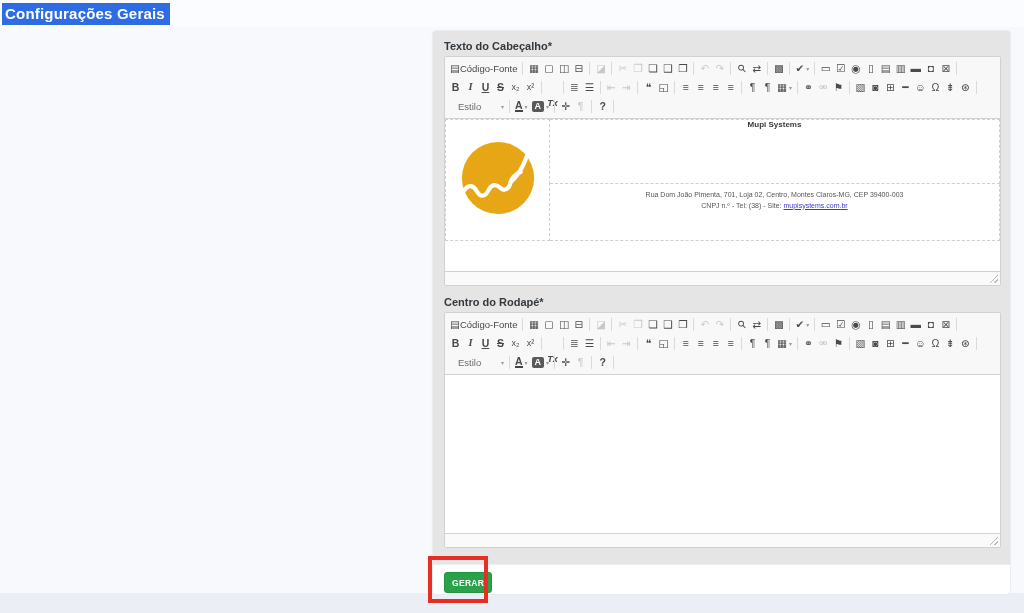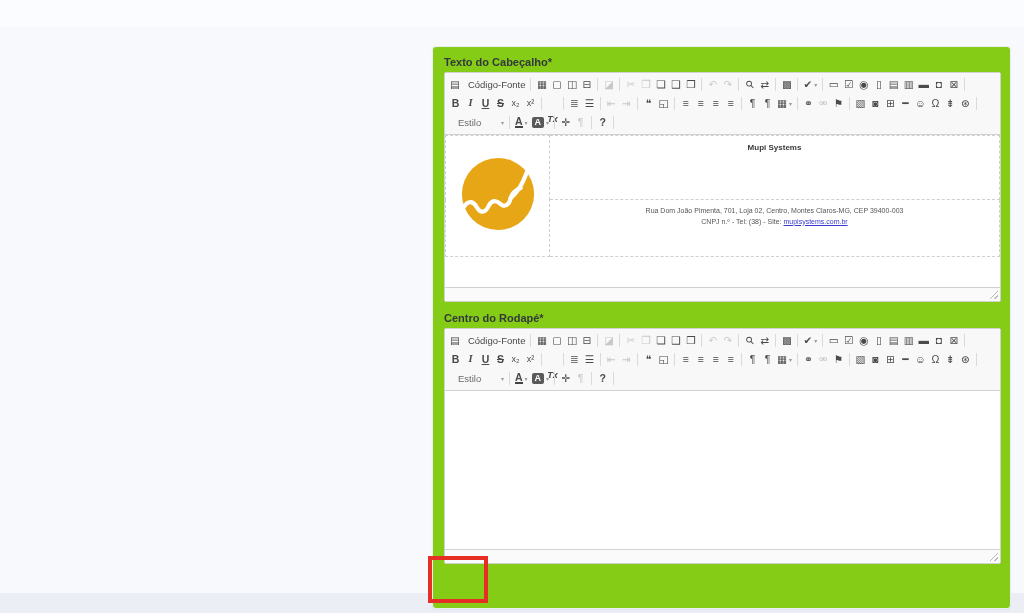--- a/index.html
+++ b/index.html
@@ -6,40 +6,40 @@
   html,body { width:1024px; height:613px; overflow:hidden; }
   body { font-family:"Liberation Sans","DejaVu Sans",sans-serif; background:#f8f9fd; }
   .page { position:relative; width:1024px; height:613px; background:#f8f9fd; }
   .top-strip { position:absolute; left:0; top:0; width:1024px; height:27px; background:#fbfcff; }
   .bottom-strip { position:absolute; left:0; top:593px; width:1024px; height:20px; background:#eceef6; }
 
   .page-title { position:absolute; left:2px; top:3px; z-index:2; }
   .page-title span { display:inline-block; background:#2d6ce3; color:#ffffff; font-size:15px;
     font-weight:600; padding:2px 5px 3px 3px; letter-spacing:.2px; }
 
-  .card { position:absolute; left:432px; top:46px; width:579px; height:563px; background:#84cc16;
+  .card { position:absolute; left:432px; top:30px; width:579px; height:563px; background:#e5e5e5;
     border:1px solid #ebedf2; border-radius:4px; box-shadow:0 1px 2px rgba(40,50,80,.04); }
 
   .field-label { position:absolute; left:11px; font-size:11px; font-weight:700; color:#33383d; }
   .label-header { top:9px; }
   .label-footer { top:265px; }
 
   .editor { position:absolute; left:11px; width:557px; border:1px solid #d1d1d1; border-radius:2px; background:#fff; }
   .editor-header { top:25px; }
   .editor-footer { top:281px; }
 
   .toolbar { background:#f8f8f8; border-bottom:1px solid #d1d1d1; padding:2px 3px; }
   .tb-row { display:flex; align-items:center; height:19px; }
   .tb-btn { height:17px; min-width:15px; padding:0 2px; display:inline-flex; align-items:center;
     justify-content:center; font-size:10.5px; color:#4a4a4a; border-radius:2px; cursor:default; }
   .tb-btn .g { line-height:1; }
   .tb-btn.disabled { color:#c8c8c8; }
   .tb-sep { width:1px; height:13px; background:#dadada; margin:0 3px; flex:0 0 1px; }
   .caret { font-size:6px; color:#9a9a9a; margin-left:2px; }
-  .lbl { margin-left:8px; font-size:9.5px; color:#484848; }
+  .lbl { margin-left:0; font-size:9.5px; color:#484848; }
 
   [data-name="bold-icon"] .g { font-weight:700; }
   [data-name="italic-icon"] .g { font-style:italic; font-family:"Liberation Serif",serif; font-weight:700; }
   [data-name="underline-icon"] .g { text-decoration:underline; font-weight:600; }
   [data-name="strikethrough-icon"] .g { text-decoration:line-through; font-weight:600; }
   [data-name="subscript-icon"] .g, [data-name="superscript-icon"] .g { font-size:9px; }
   [data-name="remove-format-icon"] .g { font-size:9px; font-weight:700; font-style:italic;margin-top:32px; }
   [data-name="find-icon"] .g { display:inline-block; transform:rotate(-45deg); }
   [data-name="styles-dropdown"] { width:58px; justify-content:space-between; color:#6b6b6b; }
   [data-name="styles-dropdown"] .lbl { margin:8px; color:#6b6b6b; }
@@ -53,21 +53,21 @@
 
   .status-bar { height:14px; background:#fafafa; border-top:1px solid #d1d1d1;
     display:flex; justify-content:flex-end; align-items:flex-end; padding:2px 2px; }
   .resize-handle { width:9px; height:9px;
     background:repeating-linear-gradient(-45deg, transparent 0 2px, #b9b9b9 2px 3px);
     clip-path:polygon(100% 0, 100% 100%, 0 100%); }
 
   .preview-table { width:100%; height:122px; border-collapse:collapse; table-layout:fixed; }
   .preview-table td { border:1px dashed #cfcfcf; vertical-align:top; }
   td.logo-cell { width:104px; text-align:center; vertical-align:middle; }
-  td.company-cell { text-align:center; padding-top:7px; height:64px; }
+  td.company-cell { text-align:center; height:64px; }
   .company-name { font-size:8px; font-weight:700; color:#3a3a3a; }
   td.address-cell { text-align:center; padding-top:6px; }
   .address-line { font-size:7px; color:#555; line-height:10.5px; }
   .site-link { color:#3a3ad0; text-decoration:underline; cursor:pointer; }
 
   .card-footer { position:absolute; left:0; top:533px; width:100%; height:30px;
     border-top:1px solid #ececf2; background:#fff; border-radius:0 0 4px 4px; }
   .generate-btn { position:absolute; left:11px; top:7px; background:#2aa14b; color:#fff;
     border:1px solid #259344; border-radius:3px; font-size:8.5px; font-weight:700;
     padding:5px 7px 4px; letter-spacing:.3px; cursor:pointer; font-family:inherit; }
@@ -75,20 +75,23 @@
   .annotation-box { position:absolute; left:428px; top:556px; width:60px; height:47px;
     border:4px solid #e62e24; z-index:6; background:transparent; }
 </style>
 </head>
 <body>
 
 <div class="page" data-name="settings-page">
   <div class="top-strip" data-name="top-strip"></div>
   <div class="bottom-strip" data-name="bottom-strip"></div>
 
+  <div class="page-title" data-name="page-title">
+    <span data-name="page-title-text">Configurações Gerais</span>
+  </div>
 
   <div class="card" data-name="settings-card">
 
     <div class="field-label label-header" data-name="header-text-label">Texto do Cabeçalho*</div>
 
     <div class="editor editor-header" data-name="header-editor">
       <div class="toolbar" data-name="header-editor-toolbar">
           <div class="tb-row">
             <span class="tb-btn" data-name="source-button">
               <span class="g">▤</span>
@@ -569,16 +572,19 @@
             </span>
             <span class="tb-sep" data-name="toolbar-separator"></span>
           </div>
         </div>
       <div class="content content-footer" data-name="footer-editor-content"></div>
       <div class="status-bar" data-name="footer-editor-status-bar">
         <span class="resize-handle" data-name="resize-handle-icon"></span>
       </div>
     </div>
 
+    <div class="card-footer" data-name="card-footer">
+      <button class="generate-btn" data-name="generate-button">GERAR</button>
+    </div>
   </div>
 
   <div class="annotation-box" data-name="annotation-highlight-box"></div>
 </div>
 
 </body></html>

